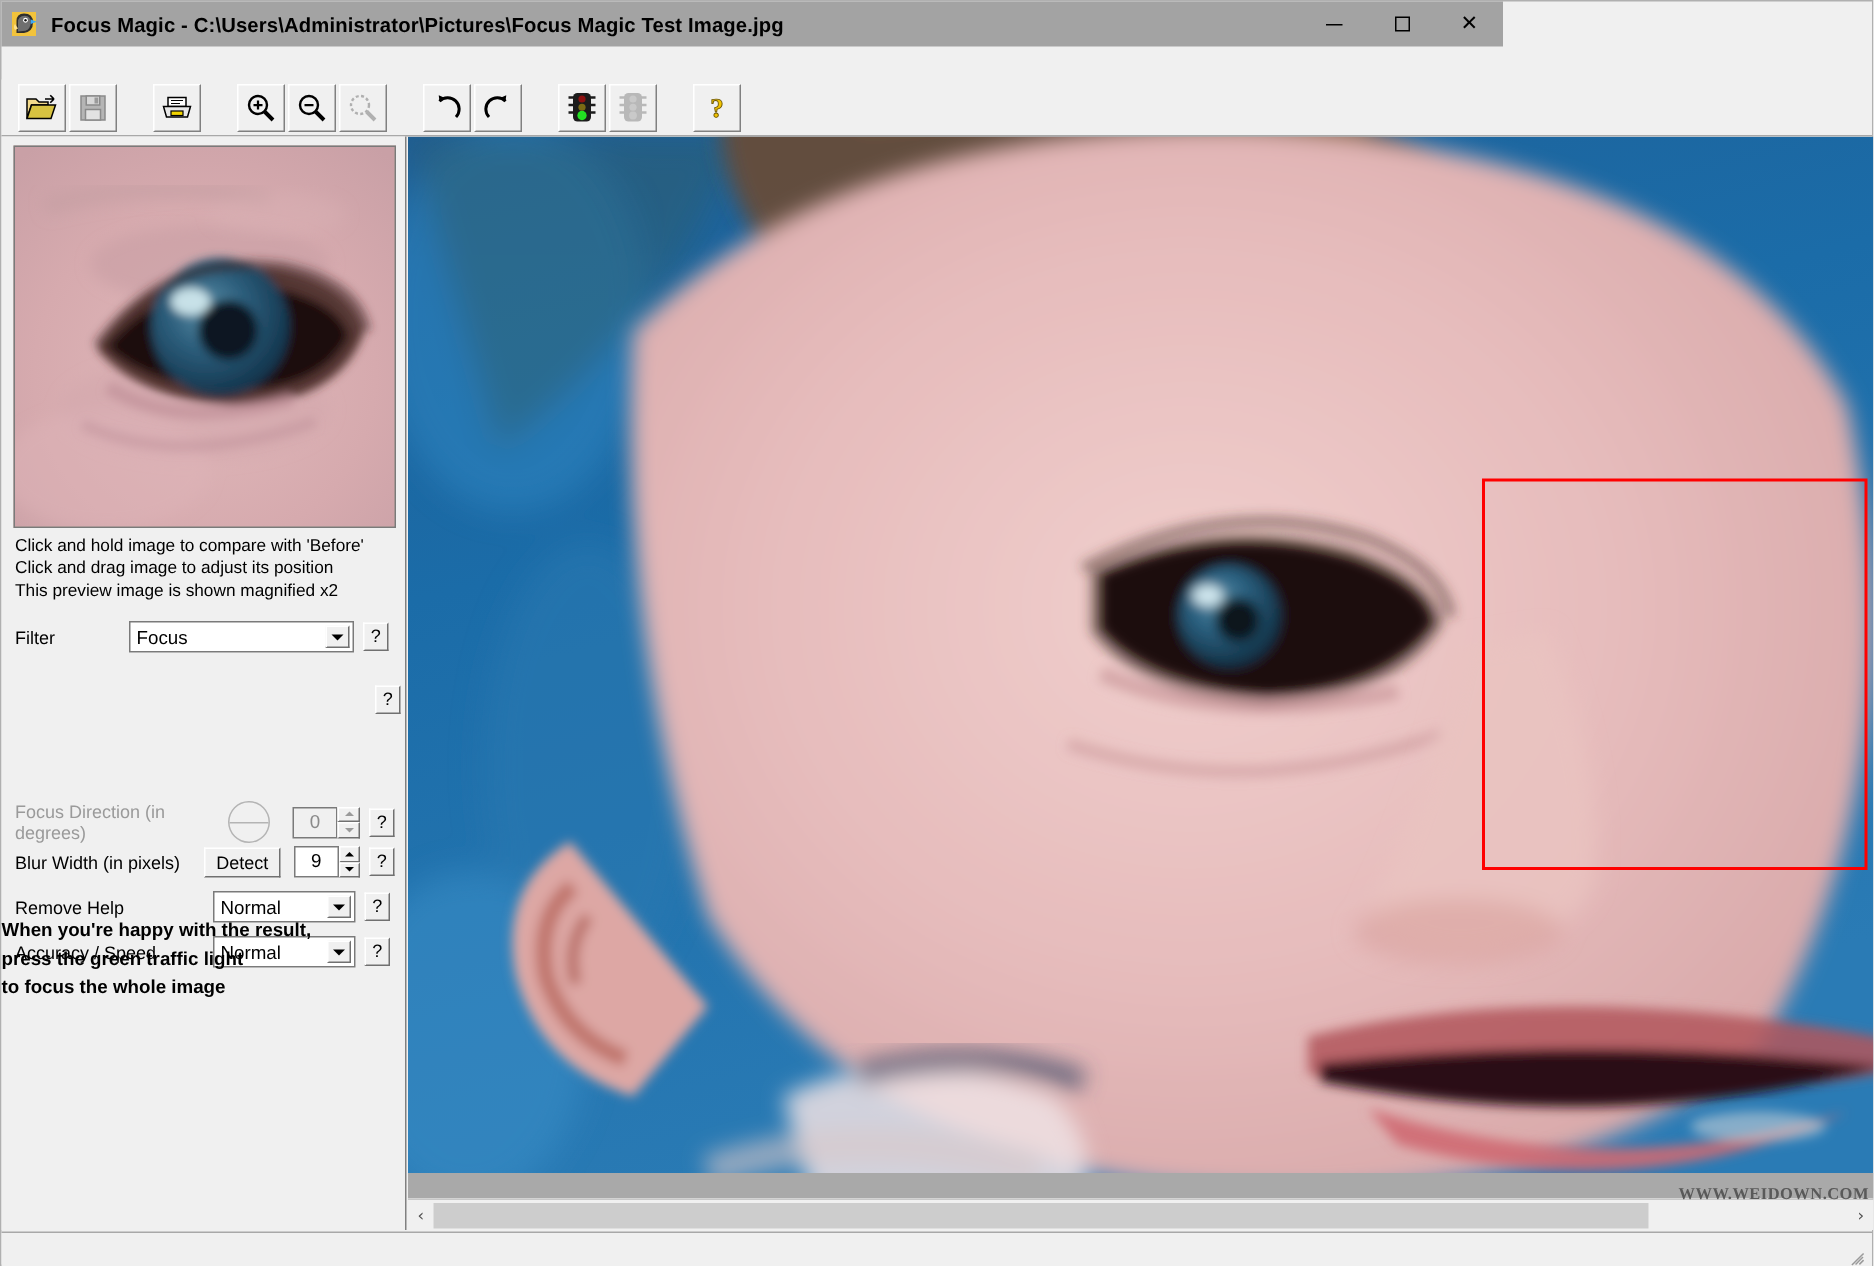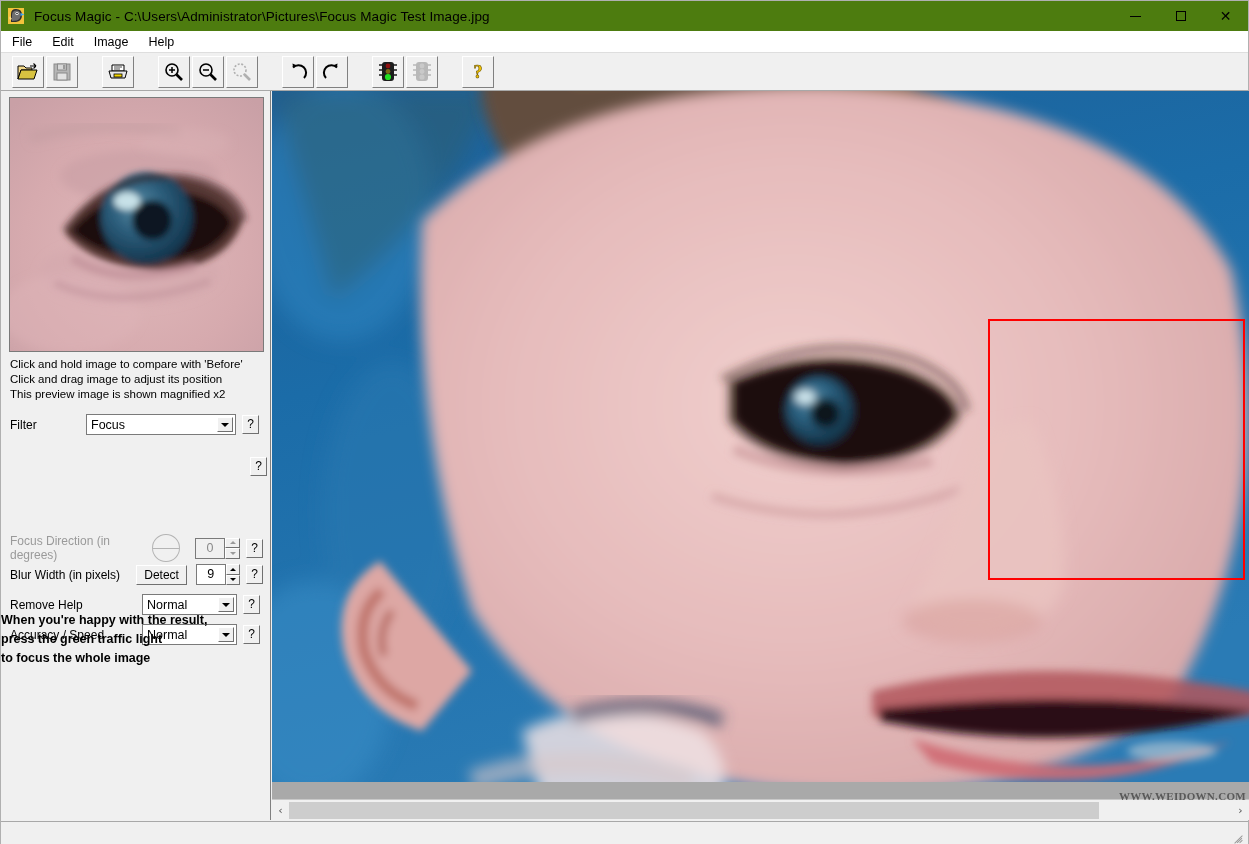--- a/index.html
+++ b/index.html
@@ -10,23 +10,23 @@
     -webkit-font-smoothing:none;
   }
   #app {
     position:relative; width:1249px; height:844px;
     background:#f0f0f0;
     border:1px solid #b0b0b0;
   }
 
   
   .titlebar {
-    position:absolute; left:0; top:0; width:1247px; height:30px;
-    background:#4d7c0f;
-    display:flex; align-items:center;
+    position:absolute; left:0; top:0; width:1001px; height:30px;
+    background:#a3a3a3;
+    display:flex; align-items:center;font-weight:bold;
   }
   .app-icon {
     width:18px; height:18px; margin-left:7px; margin-right:8px;
     position:relative; flex:0 0 auto;
   }
   .title-text {
     font-size:13.5px; color:#000; letter-spacing:0.1px;
     white-space:nowrap;
   }
   .win-buttons { position:absolute; right:0; top:0; display:flex; height:30px; }
@@ -216,26 +216,20 @@
       </div>
       <div class="win-btn">
         <span class="glyph-max"></span>
       </div>
       <div class="win-btn close">
         <span class="glyph-close">✕</span>
       </div>
     </div>
   </div>
 
-  <div class="menubar">
-    <div class="menu-item">File</div>
-    <div class="menu-item">Edit</div>
-    <div class="menu-item">Image</div>
-    <div class="menu-item">Help</div>
-  </div>
 
   <div class="toolbar">
     <div class="tb-gap-sm"></div>
 
     <div class="tb-btn">
       <svg width="22" height="20" viewBox="0 0 22 20">
         <path d="M1 17 L1 4 L7 4 L9 6 L15 6 L15 8 L4 8 L1 17 Z" fill="#f2d98a" stroke="#000" stroke-width="1"></path>
         <path d="M4 8 L20 8 L17 17 L1 17 Z" fill="#d8c341" stroke="#000" stroke-width="1"></path>
         <path d="M13 4 L19 4 M19 4 L16.5 1.5 M19 4 L16.5 6.5" stroke="#000" stroke-width="1.1" fill="none"></path>
       </svg>

